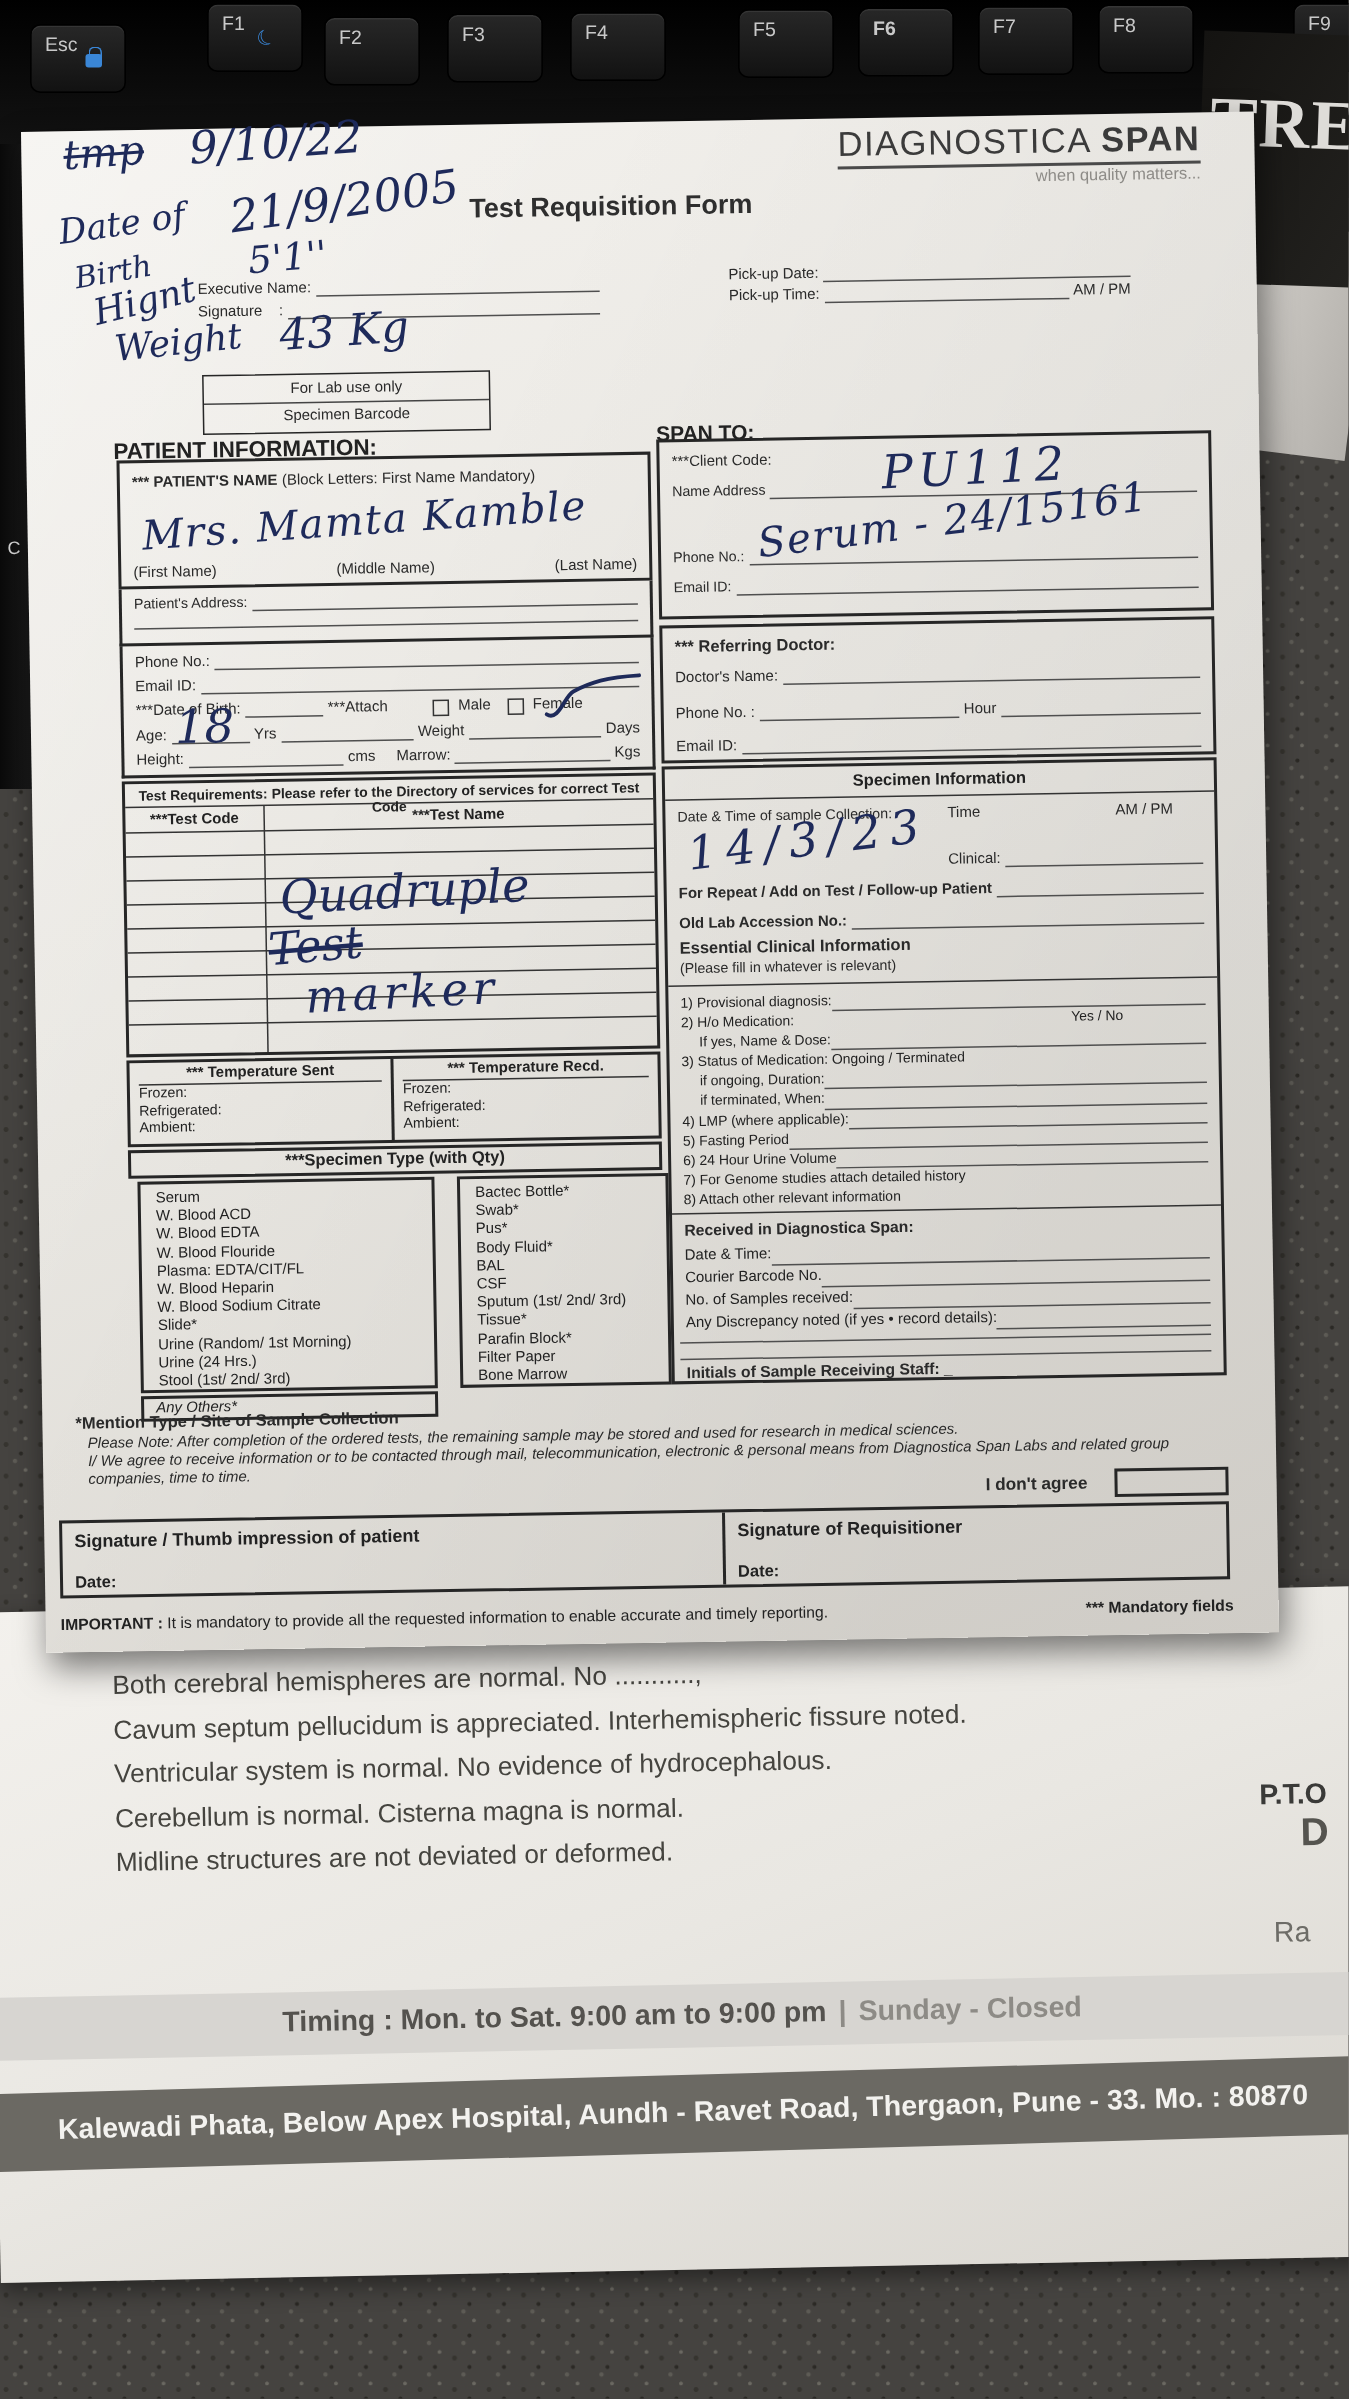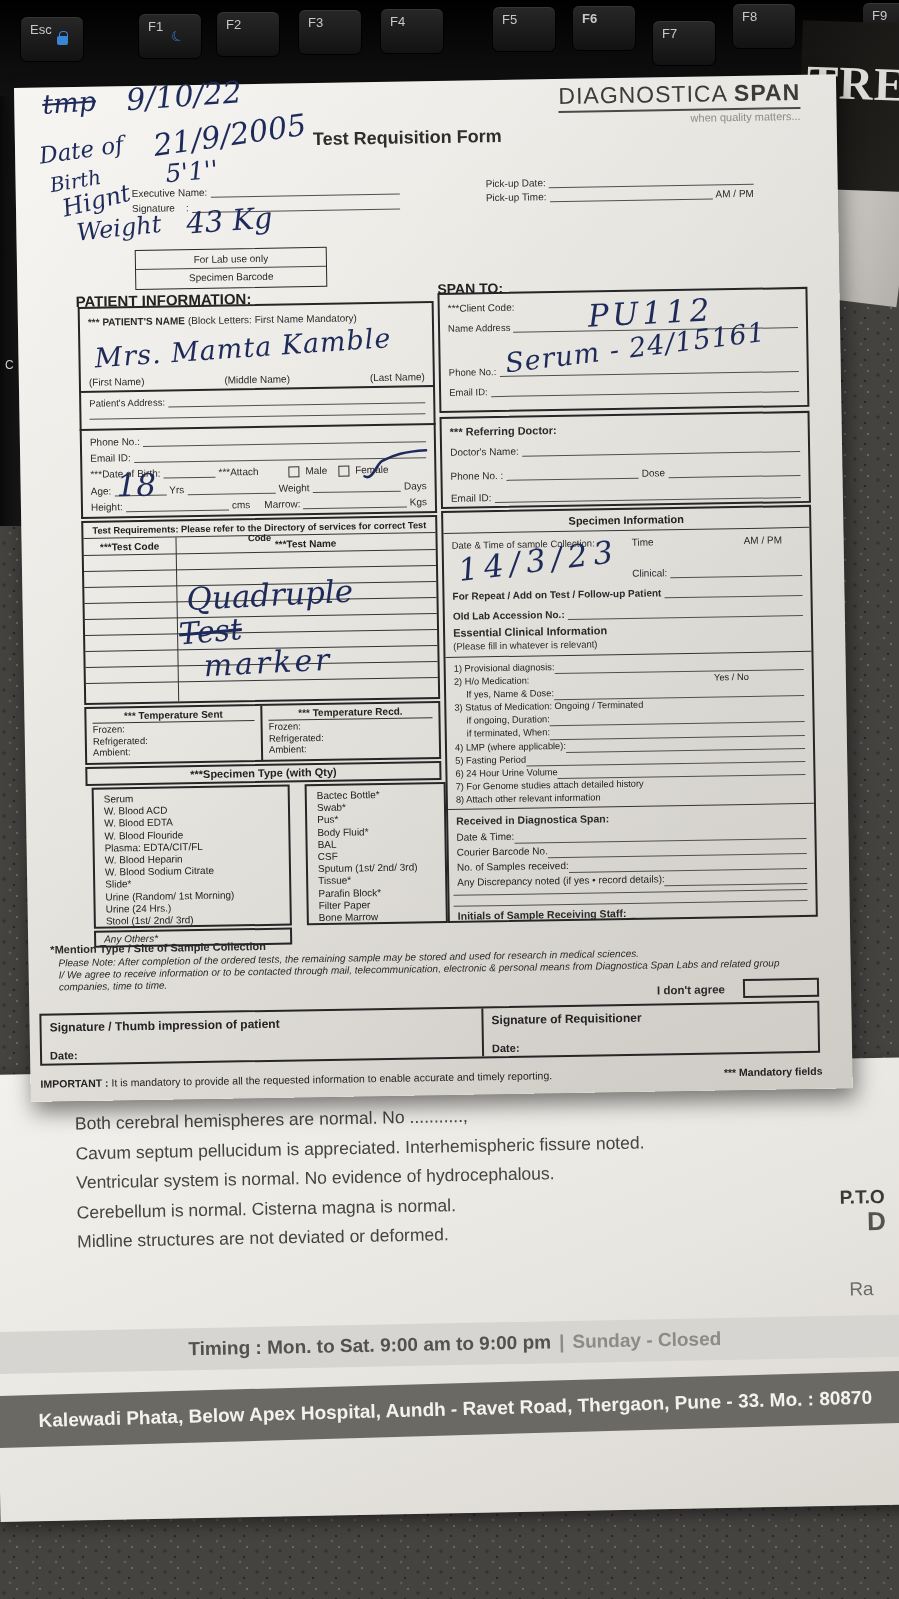--- a/index.html
+++ b/index.html
@@ -98,27 +98,27 @@
   .pto{position:absolute;font-weight:bold;color:#3a3a38}
 </style>
 </head>
 <body>
 
 <div style="position:absolute;inset:0">
 
   <div class="kb">
     <div id="kb-keys">
         <div class="key" style="left: 20px; top: 16px;"><span>Esc</span><span class="lock"></span></div>
-        <div class="key" style="left: 138px; top: 13px;"><span>F1</span><span class="moon">☾</span></div>
+        <div class="key" style="left: 138px; top: 2px;"><span>F1</span><span class="moon">☾</span></div>
         <div class="key" style="left: 216px; top: 11px;"><span>F2</span></div>
         <div class="key" style="left: 298px; top: 9px;"><span>F3</span></div>
         <div class="key" style="left: 380px; top: 8px;"><span>F4</span></div>
         <div class="key" style="left: 492px; top: 6px;"><span>F5</span></div>
         <div class="key" style="left: 572px; top: 5px; font-weight: bold;"><span>F6</span></div>
-        <div class="key" style="left: 652px; top: 20px;"><span>F7</span></div>
+        <div class="key" style="left: 652px; top: 4px;"><span>F7</span></div>
         <div class="key" style="left: 732px; top: 3px;"><span>F8</span></div>
         <div class="key" style="left: 862px; top: 2px;"><span>F9</span></div>
       </div>
   </div>
   <div class="side-strip">
     <span class="side-key">C</span>
   </div>
 
   <div class="wedge"></div>
   <div class="booklet">
@@ -352,21 +352,21 @@
 
     <div class="bx" style="left:420px;top:336px;width:370px;height:92px">
       <div class="lbl b" style="left:8px;top:7px;font-size:11px">*** Referring Doctor:</div>
       <div class="row" style="left:8px;top:28px;right:8px">
         <span>Doctor's Name:</span>
           <span class="fill"></span>
       </div>
       <div class="row" style="left:8px;top:52px;right:8px">
         <span>Phone No. :</span>
           <span class="fill"></span>
-        <span>Dose</span>
+        <span>Hour</span>
           <span class="fill"></span>
       </div>
       <div class="row" style="left:8px;top:74px;right:8px">
         <span>Email ID:</span>
           <span class="fill"></span>
       </div>
     </div>
 
     <div class="bx" style="left:420px;top:430px;width:370px;height:412px">
       <div style="font-size:11px;font-weight:bold;text-align:center;padding-top:4px;color:#222">Specimen Information</div>

